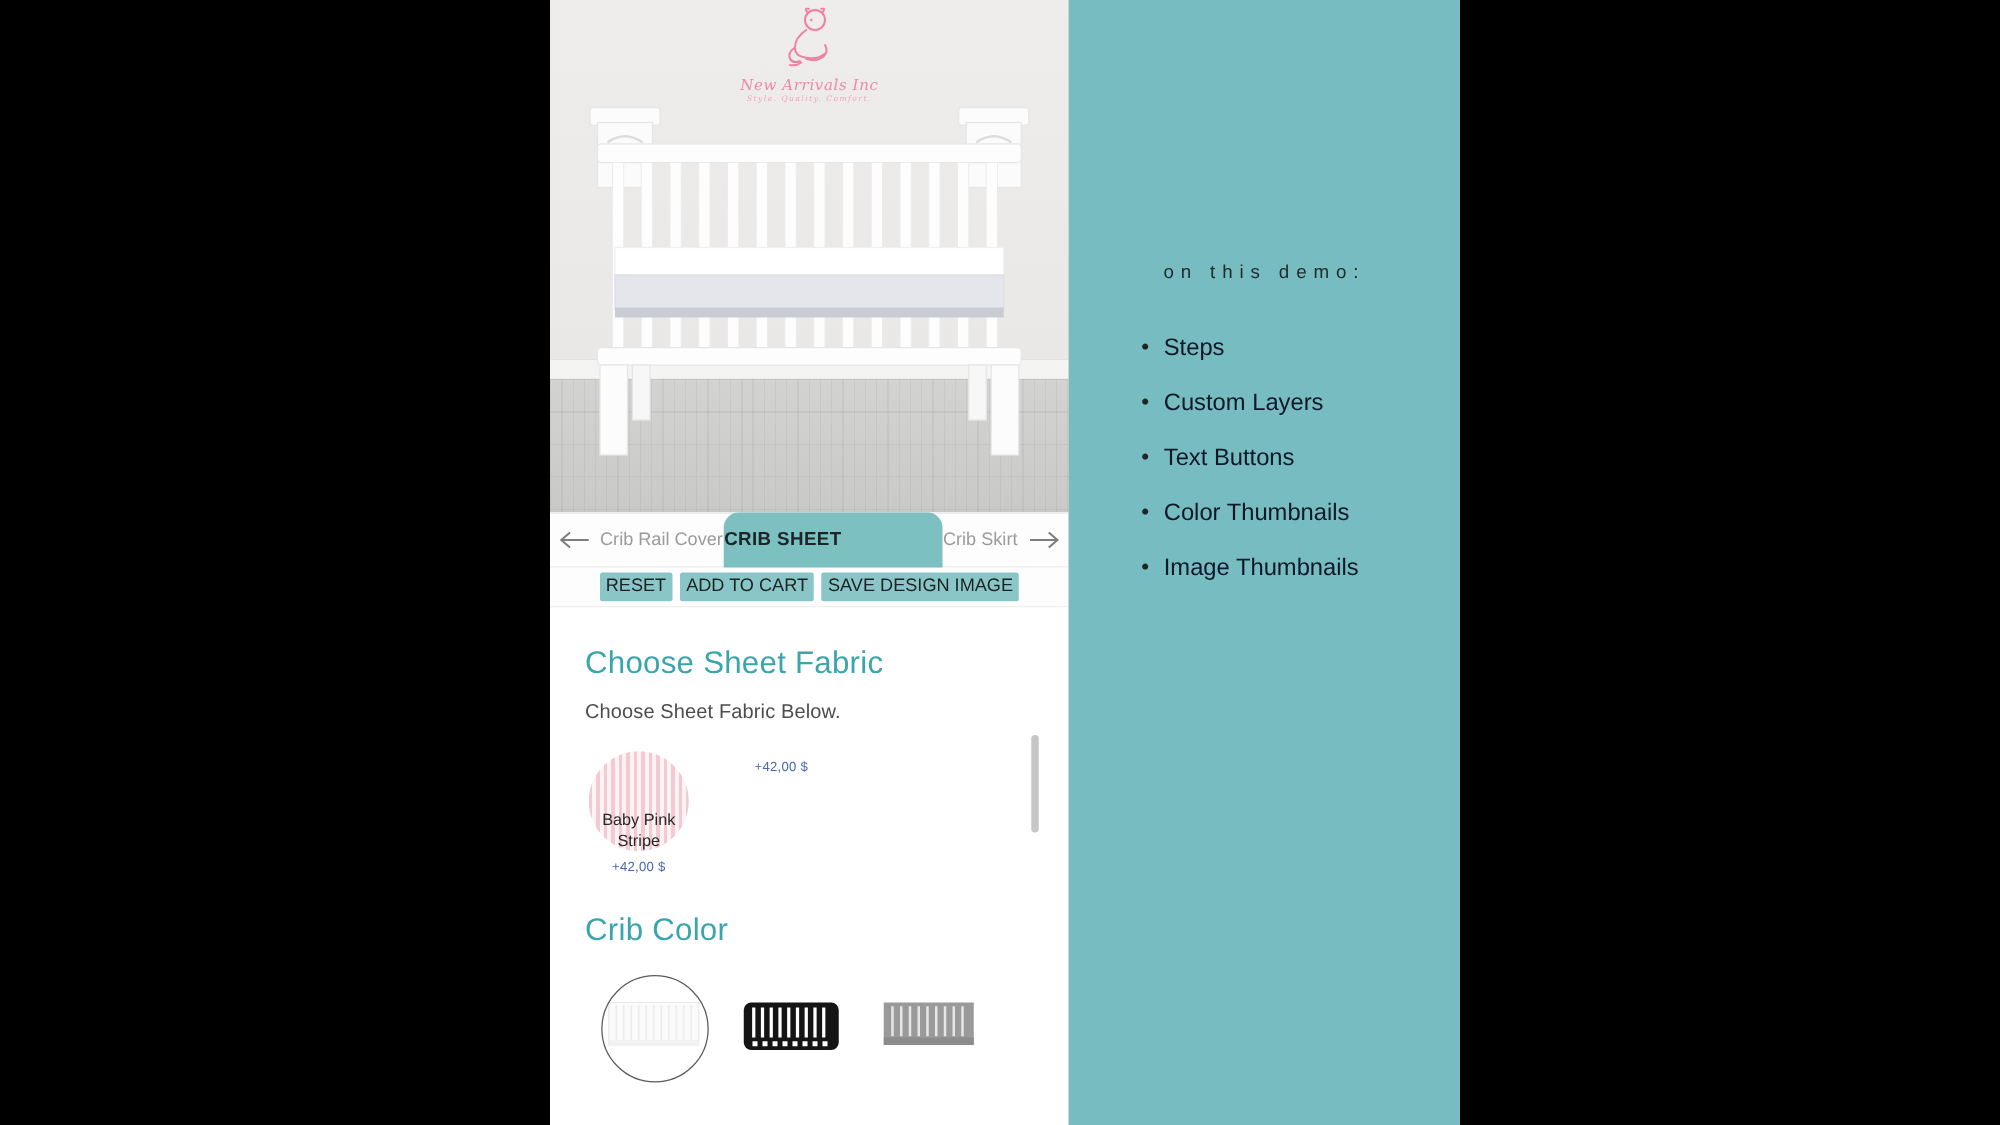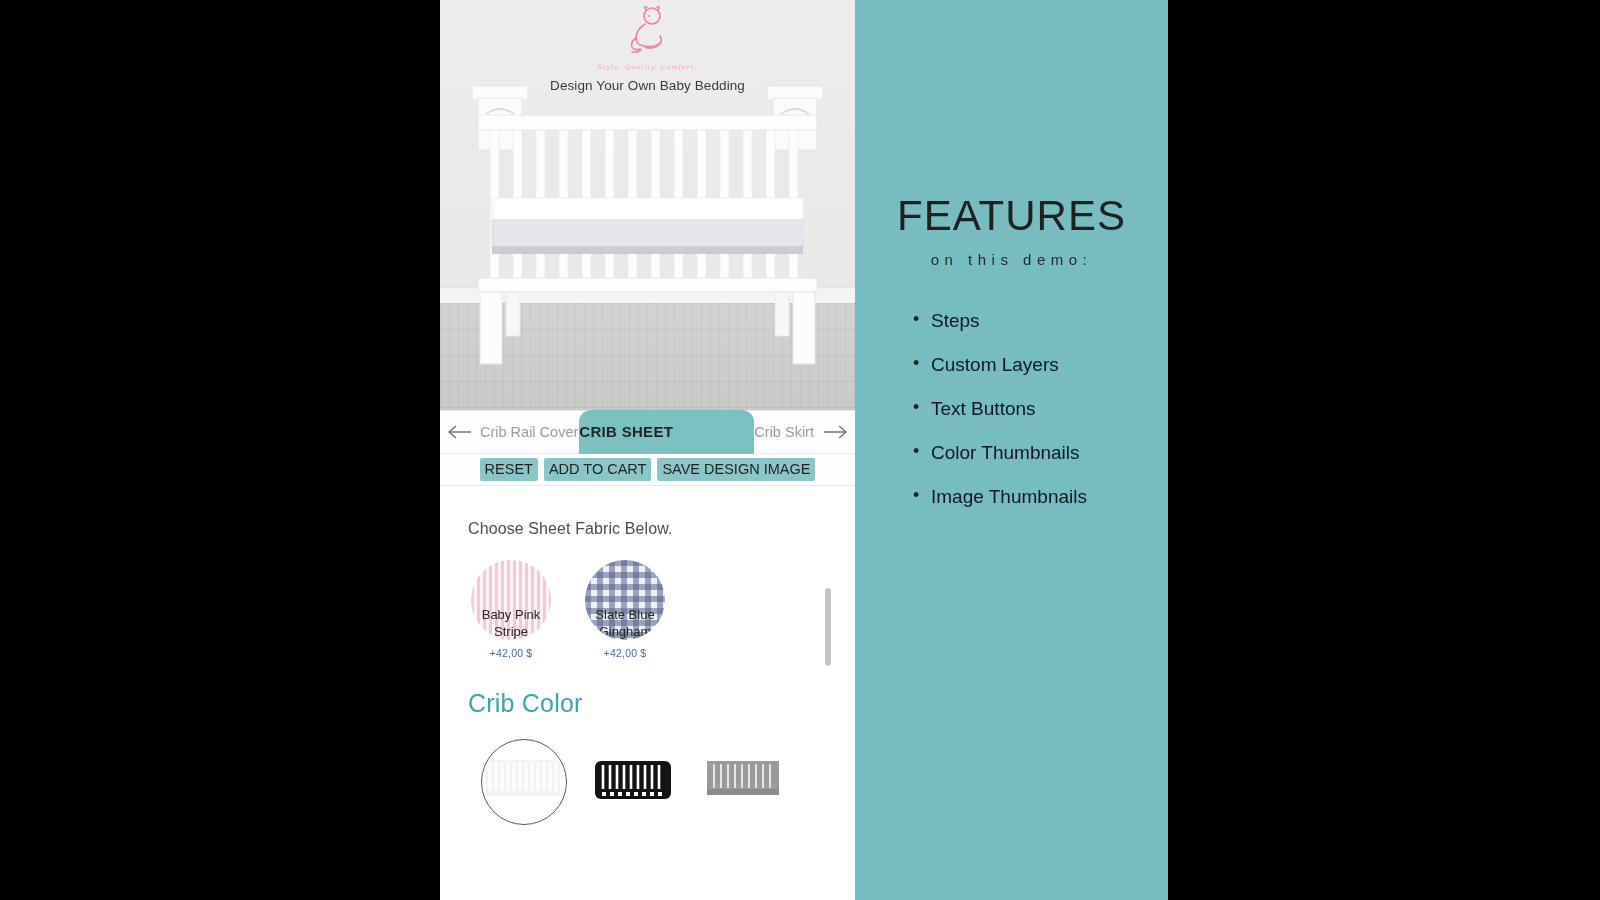--- a/index.html
+++ b/index.html
@@ -321,22 +321,22 @@
             <circle cx="27" cy="10" r="8"></circle>
             <path d="M21 4 q-3 -4 1 -3"></path>
             <path d="M33 4 q3 -4 -1 -3"></path>
             <circle cx="24" cy="10" r="1" fill="#ef7fa4" stroke="none"></circle>
             <path d="M20 18 q-9 6 -9 14 q0 7 8 8 q10 2 16 -3"></path>
             <path d="M11 32 q-6 4 -4 9 q2 4 8 2"></path>
             <path d="M20 41 q8 3 14 -2 q4 -4 1 -9"></path>
             <path d="M16 44 q-4 3 -9 2"></path>
           </g>
         </svg>
+        <span class="logo-script">New Arrivals Inc</span>
         <span class="logo-tag">Style. Quality. Comfort.</span>
-        <span class="hero-tagline">Design Your Own Baby Bedding</span>
       </div>
     </div>
 
     <div class="stepbar">
       <div class="arrow-btn">
         <svg width="26" height="14" viewBox="0 0 26 14">
           <line x1="2" y1="7" x2="24" y2="7" stroke="#7d7d7d" stroke-width="1.6"></line>
           <polyline points="9,1 2,7 9,13" fill="none" stroke="#7d7d7d" stroke-width="1.6"></polyline>
         </svg>
       </div>
@@ -351,33 +351,31 @@
       </div>
     </div>
 
     <div class="actions">
       <button class="act-btn">RESET</button>
       <button class="act-btn">ADD TO CART</button>
       <button class="act-btn">SAVE DESIGN IMAGE</button>
     </div>
 
     <div class="content">
+      <div class="sec-title">Choose Sheet Fabric</div>
       <div class="sec-sub">Choose Sheet Fabric Below.</div>
 
       <div class="swatch-row">
         <div class="swatch-cell">
           <div class="swatch sw-pinkstripe">
             <span class="swatch-label">Baby Pink Stripe</span>
           </div>
           <div class="price">+42,00 $</div>
         </div>
         <div class="swatch-cell">
-          <div class="swatch sw-gingham">
-            <span class="swatch-label">Slate Blue Gingham</span>
-          </div>
           <div class="price">+42,00 $</div>
         </div>
       </div>
 
       <div class="sec-title" style="margin-top:30px">Crib Color</div>
 
       <div class="color-row">
         <div class="color-cell selected">
           <svg class="crib-thumb" viewBox="0 0 80 52">
             <rect x="4" y="6" width="72" height="34" fill="#fbfbfb" stroke="#eaeaea"></rect>
@@ -440,21 +438,20 @@
             <rect x="4" y="34" width="72" height="6" fill="#8c8c8c"></rect>
           </svg>
         </div>
       </div>
 
       <div class="scrollbar"></div>
     </div>
   </div>
 
   <div class="features">
-    <div class="f-title">FEATURES</div>
     <div class="f-sub">on this demo:</div>
     <ul class="f-list">
       <li class="f-item">Steps</li>
       <li class="f-item">Custom Layers</li>
       <li class="f-item">Text Buttons</li>
       <li class="f-item">Color Thumbnails</li>
       <li class="f-item">Image Thumbnails</li>
     </ul>
   </div>
 

